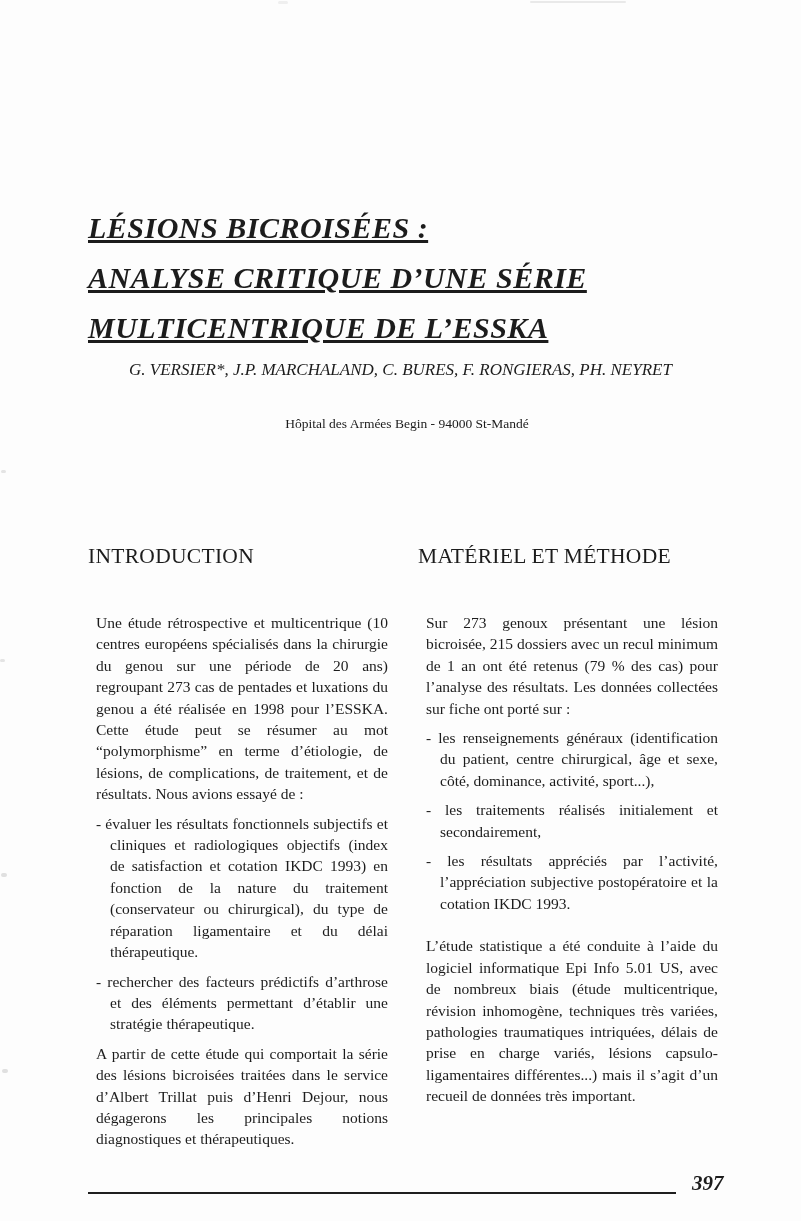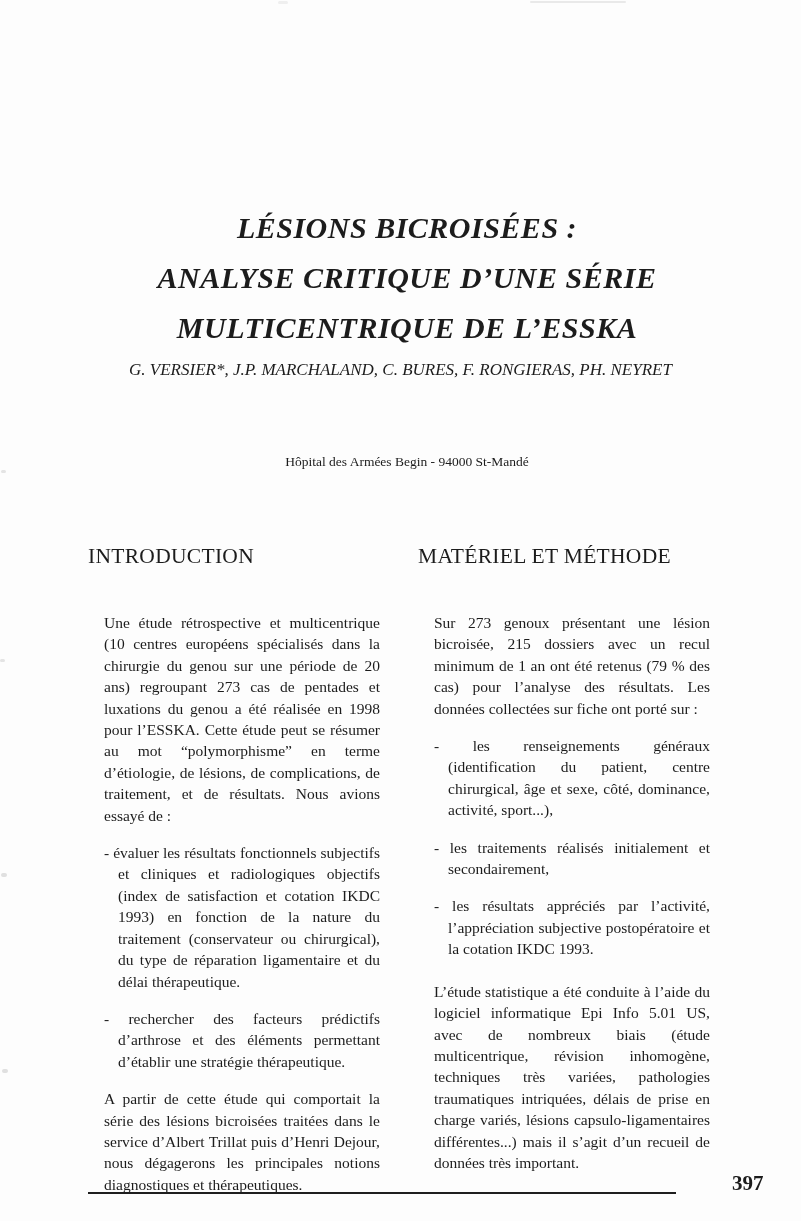--- a/index.html
+++ b/index.html
@@ -8,82 +8,83 @@
     width: 801px;
     height: 1221px;
     background: var(--paper, #fdfdfd);
     color: var(--ink, #1c1c1c);
     font-family: "Liberation Serif", serif;
     overflow: hidden;
   }
   .title-block {
     position: absolute;
     top: 203px; left: 88px; width: 638px;
-    text-align: center;
+    text-decoration: underline;
   }
   .title-line {
     font-size: 30px;
     line-height: 50px;
     font-weight: bold;
     font-style: italic;
     letter-spacing: 0.5px;
     white-space: nowrap;
   }
   .authors {
     position: absolute;
     top: 360px; left: 44px; width: 713px;
     text-align: center;
     font-style: italic;
     font-size: 17px;
     white-space: nowrap;
   }
   .affiliation {
     position: absolute;
-    top: 454px; left: 88px; width: 638px;
+    top: 416px; left: 88px; width: 638px;
     text-align: center;
     font-size: 13.5px;
   }
   .col {
     position: absolute;
     top: 543px;
     width: 308px;
   }
   .col-left  { left: 88px; }
   .col-right { left: 418px; }
   .col h2 {
     margin: 0 0 43px 0;
     font-size: 21.5px;
     line-height: 26px;
     font-weight: normal;
     letter-spacing: 0.3px;
     white-space: nowrap;
   }
   .col p, .col .bullet {
-    margin: 16px;
+    margin: 8px;
     font-size: 15.5px;
     line-height: 21.4px;
     text-align: justify;
     text-justify: inter-word;
   }
   .bullet {
     padding-left: 14px;
     text-indent: -14px;
   }
   .para-after-gap { margin-top: 21px !important; }
   .footer-rule {
     position: absolute;
     left: 88px; top: 1192px;
     width: 588px; height: 2px;
     background: #1e1e1e;
   }
   .page-number {
     position: absolute;
-    left: 732px; top: 1171px;
+    left: 692px; top: 1171px;
     font-size: 21px;
     font-weight: bold;
+    font-style: italic;
   }
   .artifact { position: absolute; background: #e9e9e9; border-radius: 2px; }
   .artifact.a-topline { left: 530px; top: 1px; width: 96px; height: 2px; }
   .artifact.a-topdot  { left: 278px; top: 1px; width: 10px; height: 3px; background:#efefef; }
   .artifact.a-1 { left: 1px; top: 470px;  width: 5px; height: 3px; background:#e4e4e4; }
   .artifact.a-2 { left: 0px; top: 659px;  width: 5px; height: 3px; background:#e4e4e4; }
   .artifact.a-3 { left: 1px; top: 873px;  width: 6px; height: 4px; background:#e0e0e0; }
   .artifact.a-4 { left: 2px; top: 1069px; width: 6px; height: 4px; background:#e0e0e0; }
 </style>
 </head>

